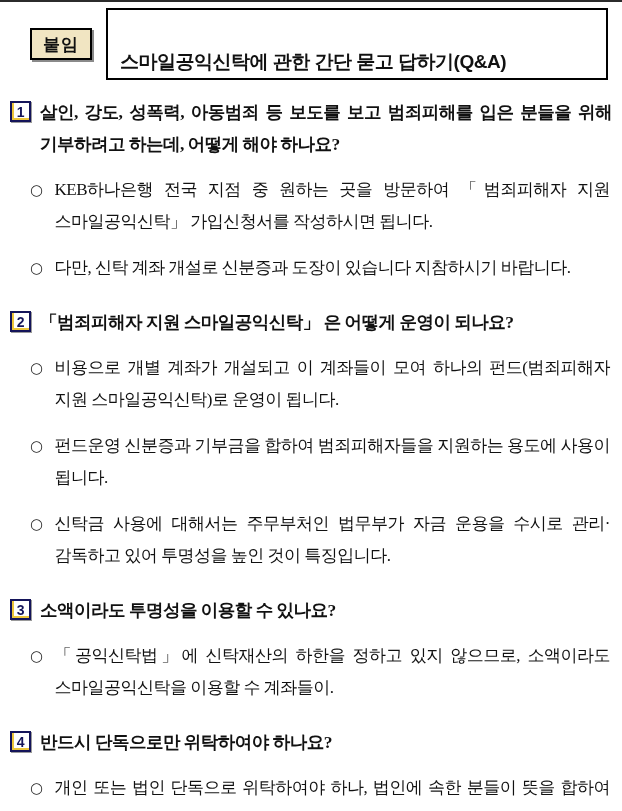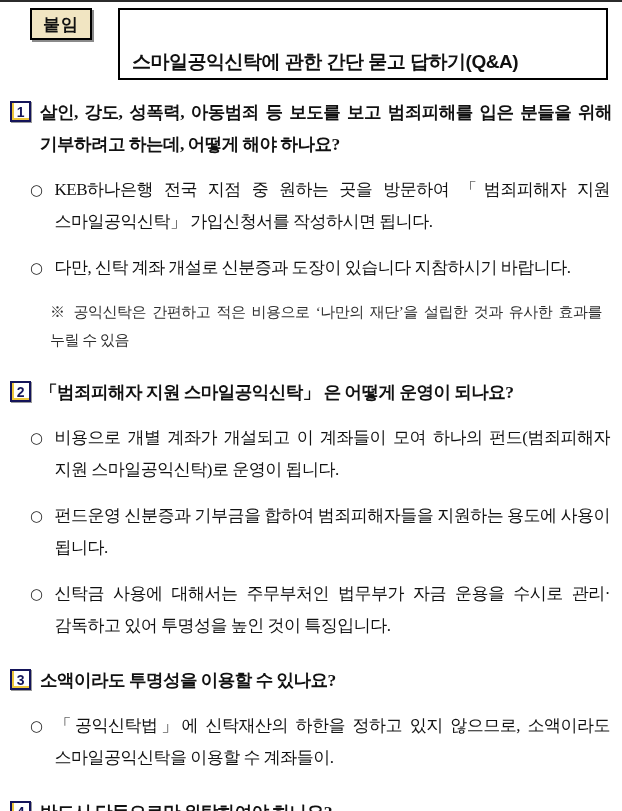--- a/index.html
+++ b/index.html
@@ -15,22 +15,22 @@
     min-height: 811px;
     background: #fff;
     border-top: 2px solid #2b2b2b;
     border-bottom: 2px solid #9a9a9a;
     padding: 4px 8px 6px 8px;
     overflow: hidden;
   }
   
   .header {
     display: flex;
-    align-items: flex-start;
-    gap: 26px;
+    align-items: center;
+    gap: 14px;
     margin: 2px 4px 16px 22px;
   }
   .badge {
     display: flex;
     align-items: center;
     justify-content: center;
     width: 62px;
     min-height: 32px;
     background: #f1e5c2;
     border: 2px solid #000;
@@ -132,21 +132,20 @@
       <span class="qtext">살인, 강도, 성폭력, 아동범죄 등 보도를 보고 범죄피해를 입은 분들을 위해 기부하려고 하는데, 어떻게 해야 하나요?</span>
     </div>
     <div class="answer">
       <span class="bullet">○</span>
       <span class="atext">KEB하나은행 전국 지점 중 원하는 곳을 방문하여 「범죄피해자 지원 스마일공익신탁」 가입신청서를 작성하시면 됩니다.</span>
     </div>
     <div class="answer">
       <span class="bullet">○</span>
       <span class="atext">다만, 신탁 계좌 개설로 신분증과 도장이 있습니다 지참하시기 바랍니다.</span>
     </div>
-    <div class="note">※ 공익신탁은 간편하고 적은 비용으로 ‘나만의 재단’을 설립한 것과 유사한 효과를 누릴 수 있음</div>
   </section>
 
   <section class="qa-item">
     <div class="question">
       <span class="qnum">2</span>
       <span class="qtext">「범죄피해자 지원 스마일공익신탁」 은 어떻게 운영이 되나요?</span>
     </div>
     <div class="answer">
       <span class="bullet">○</span>
       <span class="atext">비용으로 개별 계좌가 개설되고 이 계좌들이 모여 하나의 펀드(범죄피해자 지원 스마일공익신탁)로 운영이 됩니다.</span>

